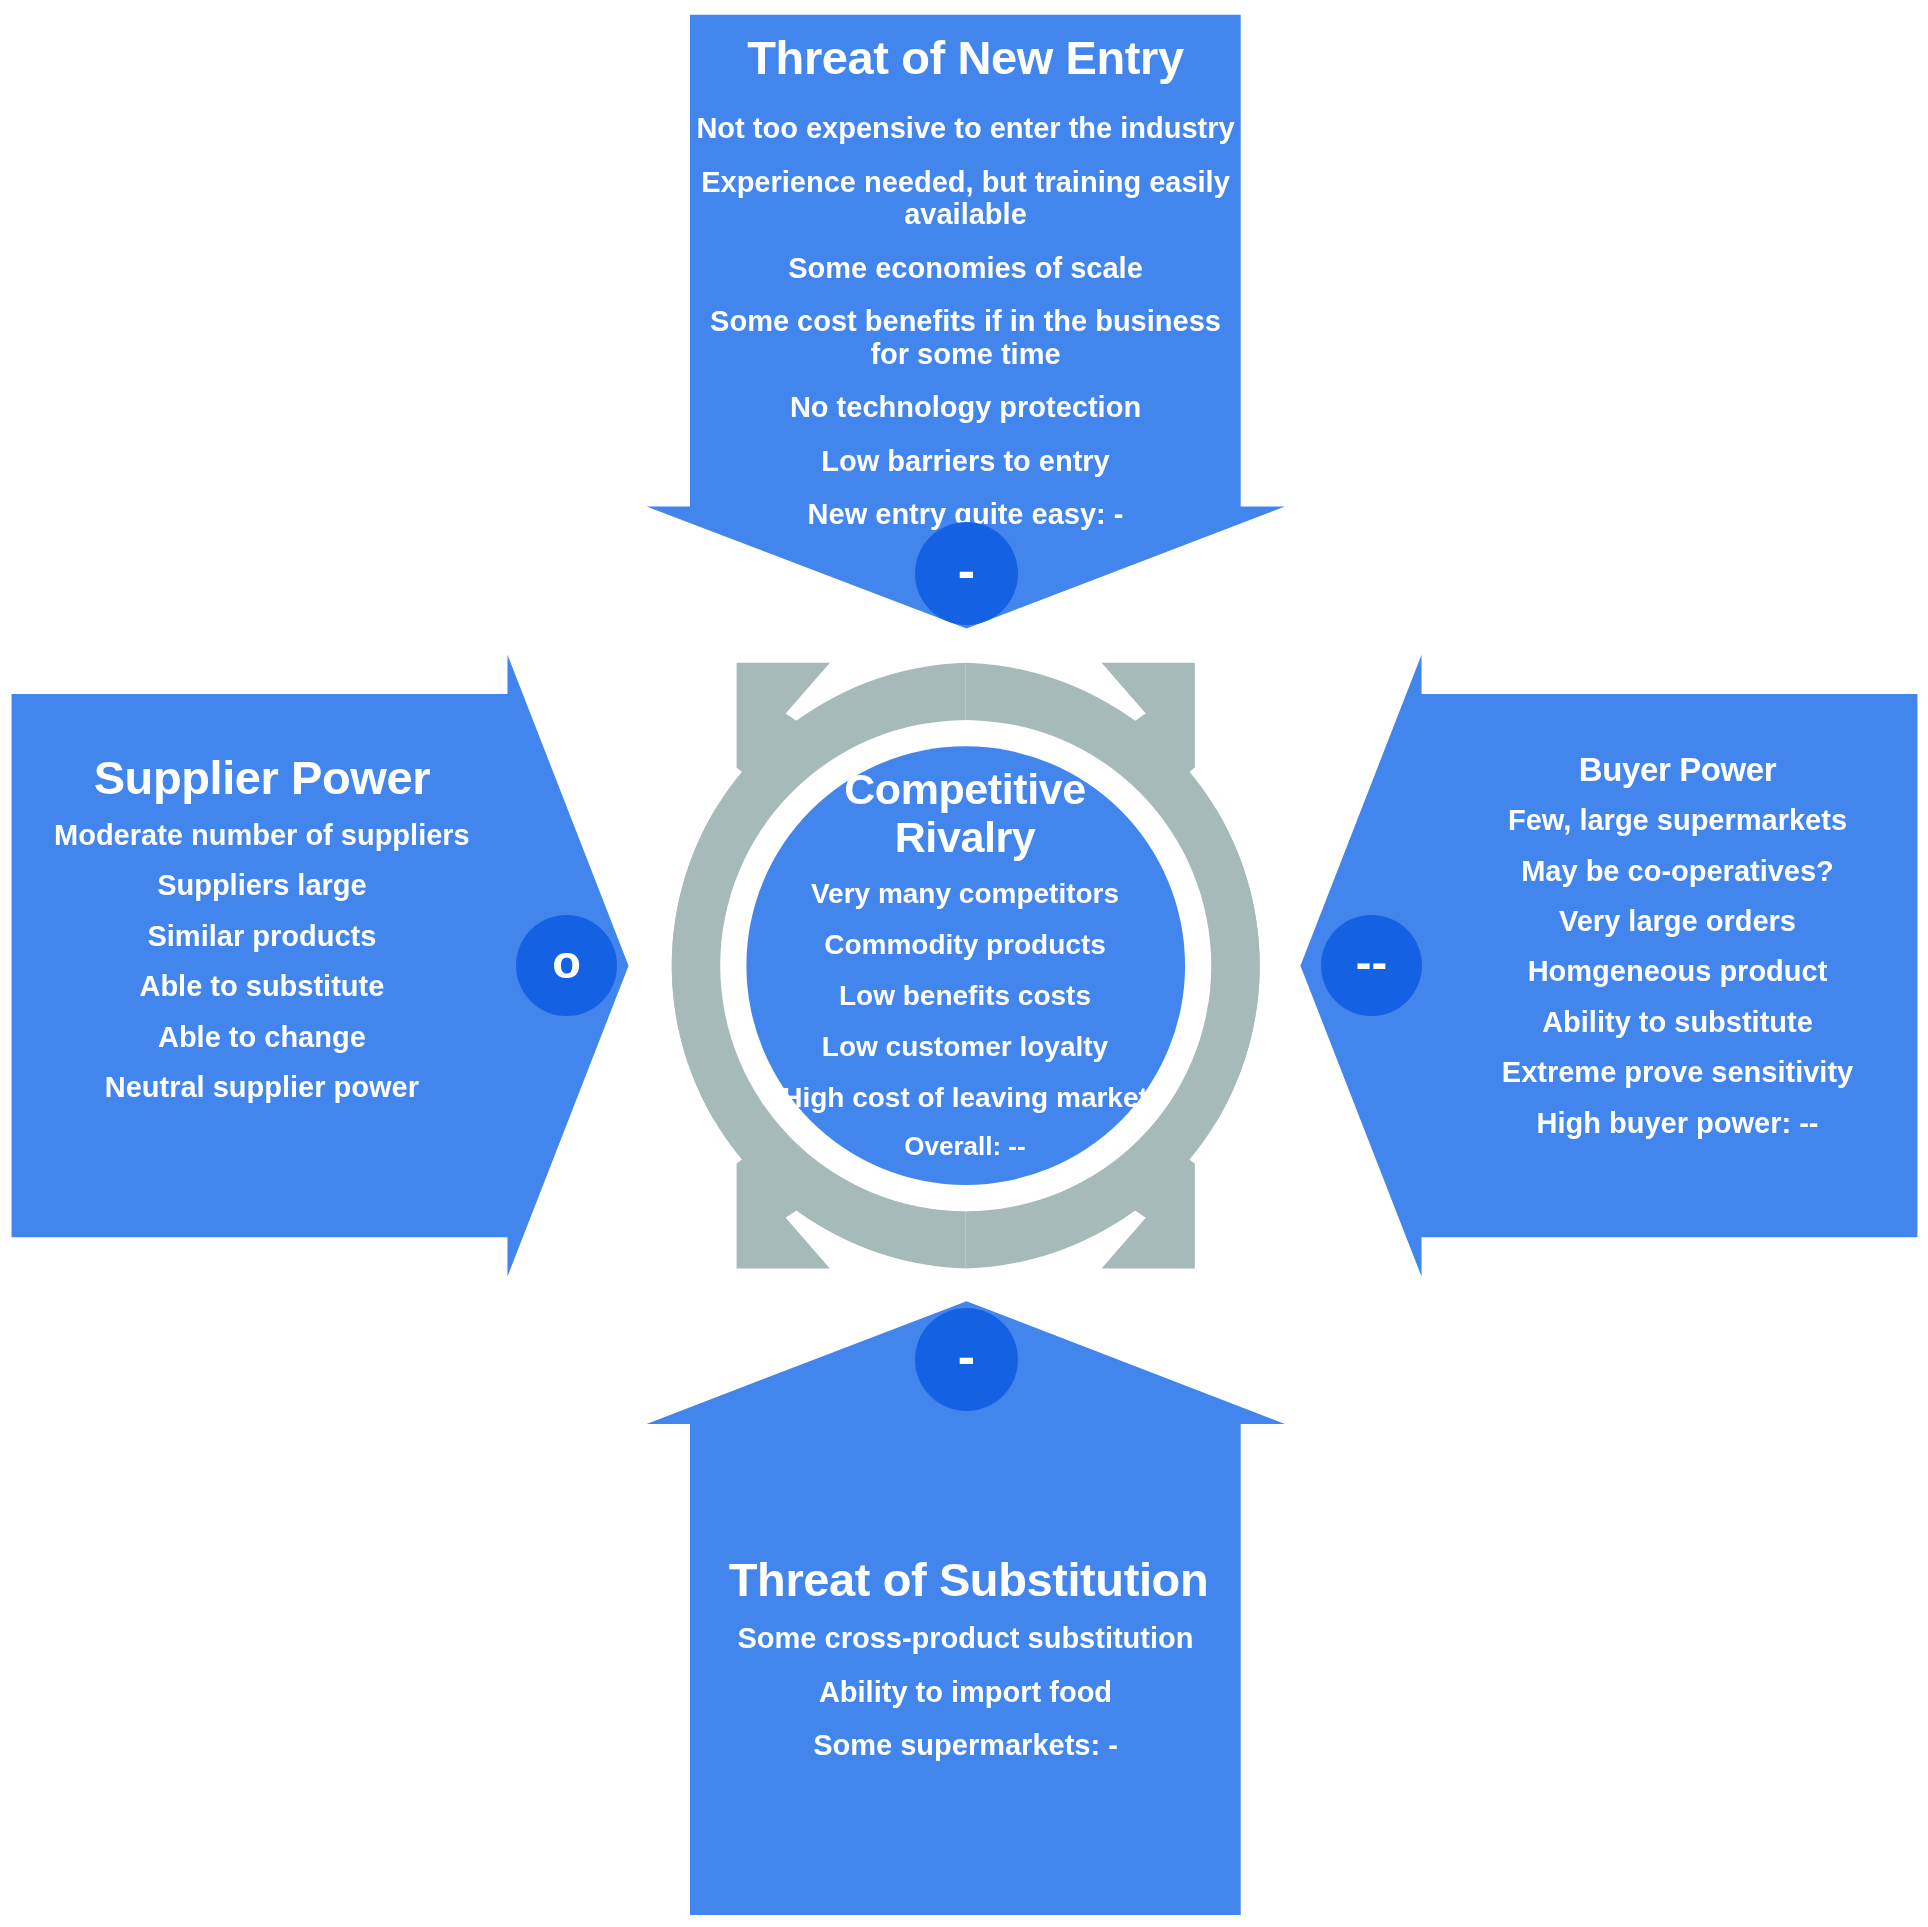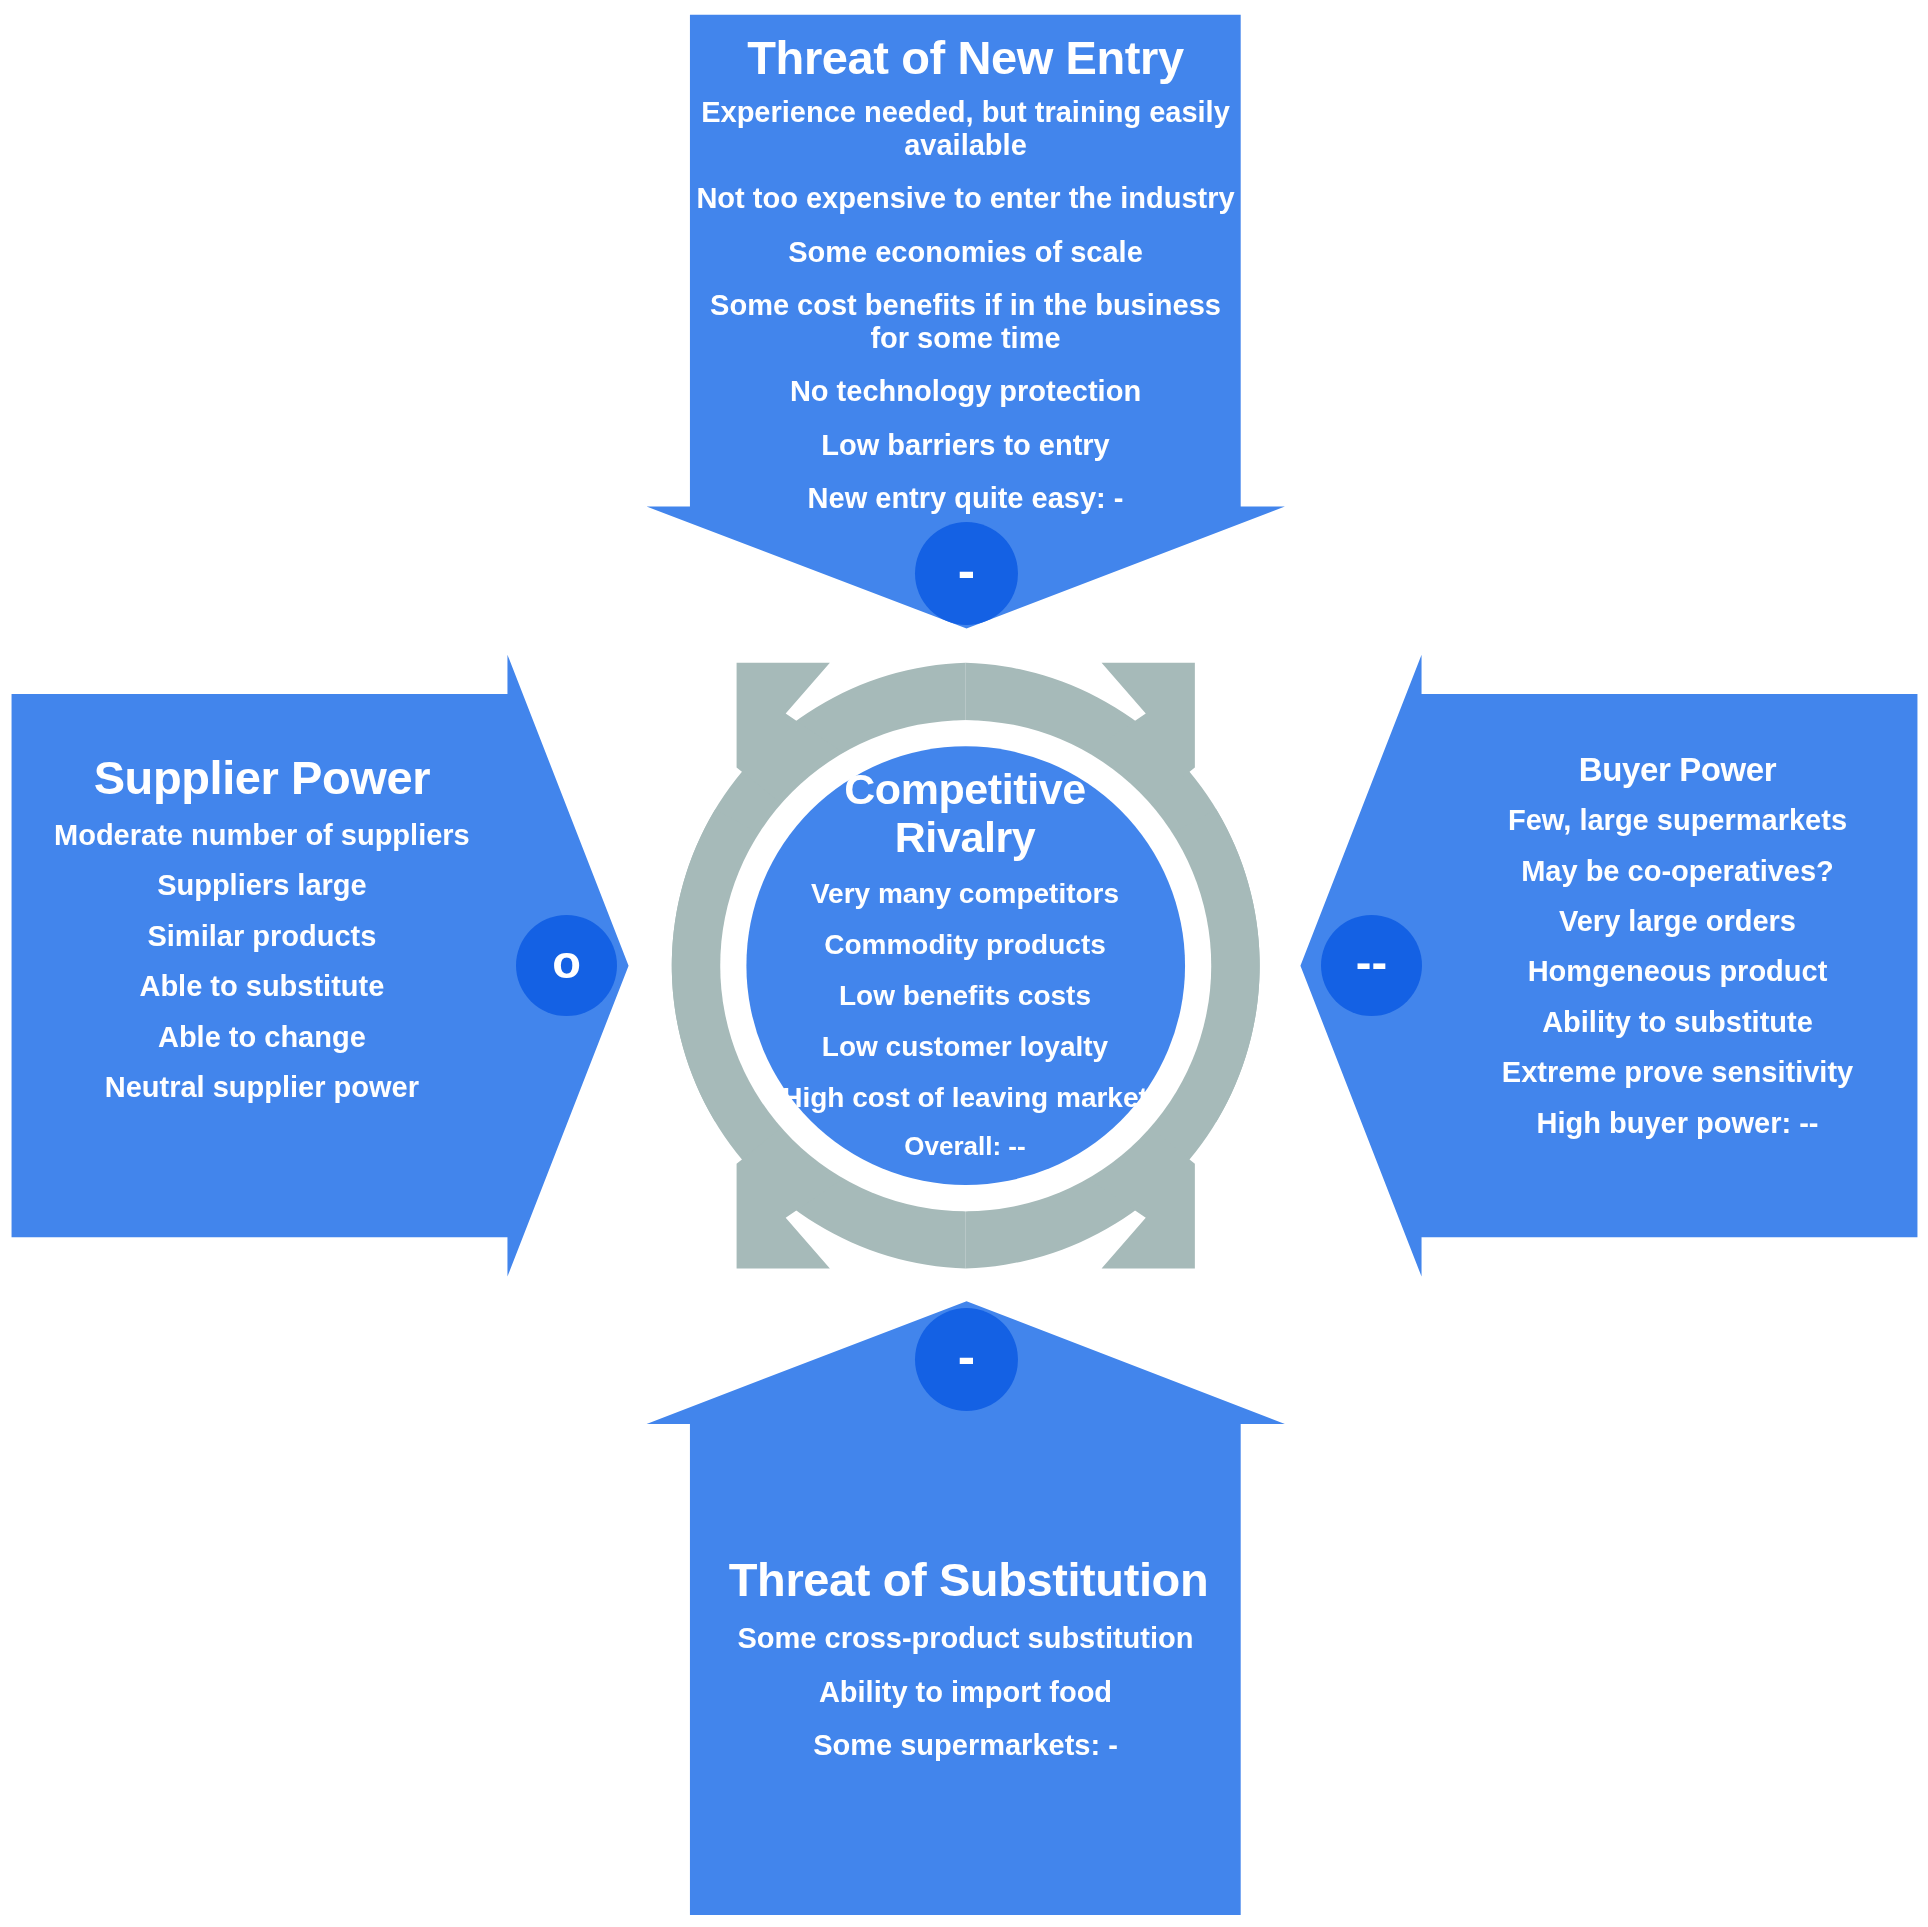--- a/index.html
+++ b/index.html
@@ -44,21 +44,21 @@
     font-weight: bold;
     line-height: 1.12;
   }
 
   
   #force-top {
     left: 690px;
     top: 33px;
     width: 551px;
   }
-  #force-top .f-title { font-size: 47px; margin-bottom: 14px; }
+  #force-top .f-title { font-size: 47px; margin-bottom: 30px; }
   #force-top .f-item  { font-size: 29px; margin-bottom: 21px; }
 
   
   #force-left {
     left: 16.4px;
     top: 753px;
     width: 491px;
   }
   #force-left .f-title { font-size: 47px; margin-bottom: 16.4px; }
   #force-left .f-item  { font-size: 29px; margin-bottom: 18px; text-align: center; }
@@ -161,22 +161,22 @@
       <polygon points="1460,1550 1346,1550 1400,1488 1300,1420 1370,1350 1460,1422"></polygon>
     </g>
 
     <circle cx="1180" cy="1180" r="300" fill="#ffffff"></circle>
 
     <circle cx="1180" cy="1180" r="268" fill="#4285EC"></circle>
   </svg>
 
   <div class="force" id="force-top">
     <div class="f-title">Threat of New Entry</div>
+    <div class="f-item">Not too expensive to enter the industry</div>
     <div class="f-item">Experience needed, but training easily available</div>
-    <div class="f-item">Not too expensive to enter the industry</div>
     <div class="f-item">Some economies of scale</div>
     <div class="f-item">Some cost benefits if in the business for some time</div>
     <div class="f-item">No technology protection</div>
     <div class="f-item">Low barriers to entry</div>
     <div class="f-item">New entry quite easy: -</div>
   </div>
 
   <div class="force" id="force-left">
     <div class="f-title">Supplier Power</div>
     <div class="f-item">Moderate number of suppliers</div>

